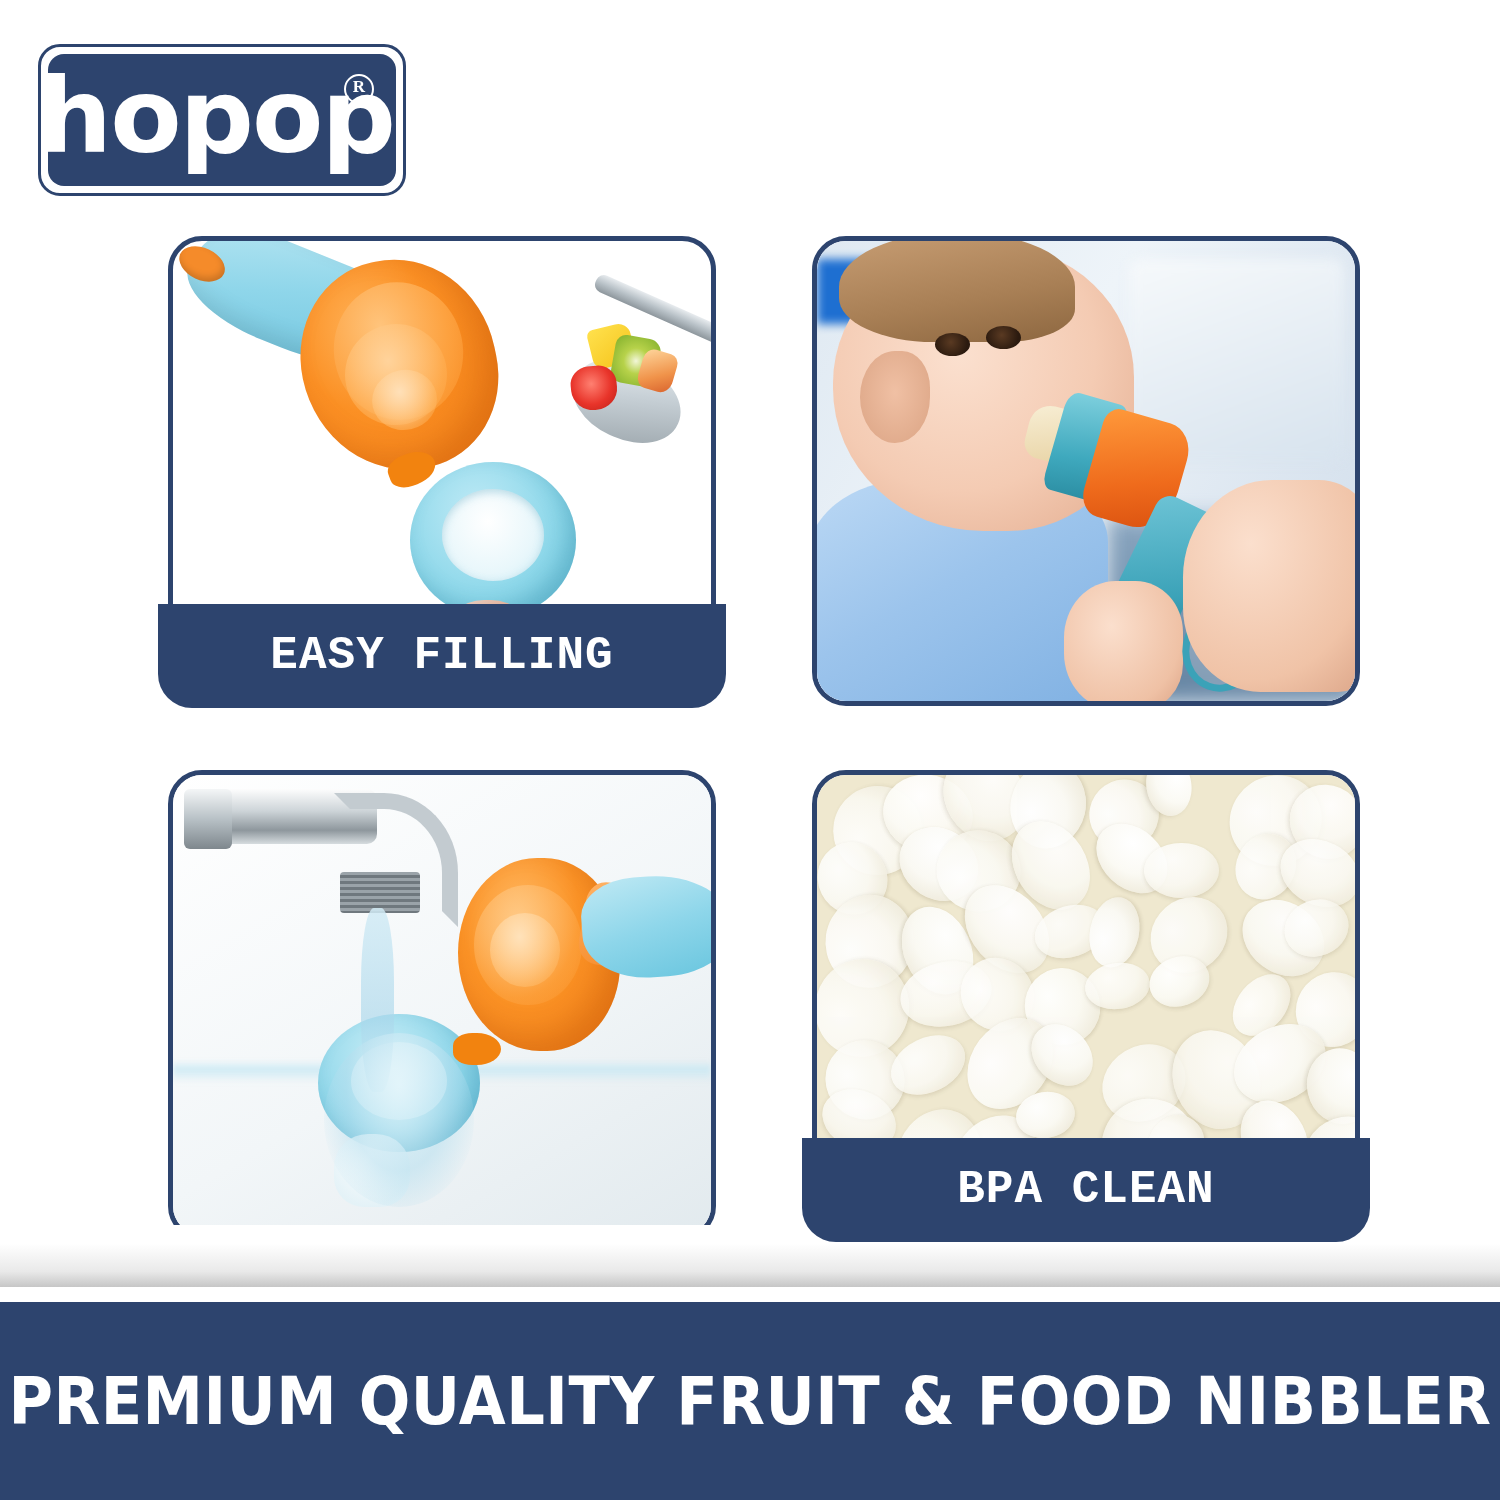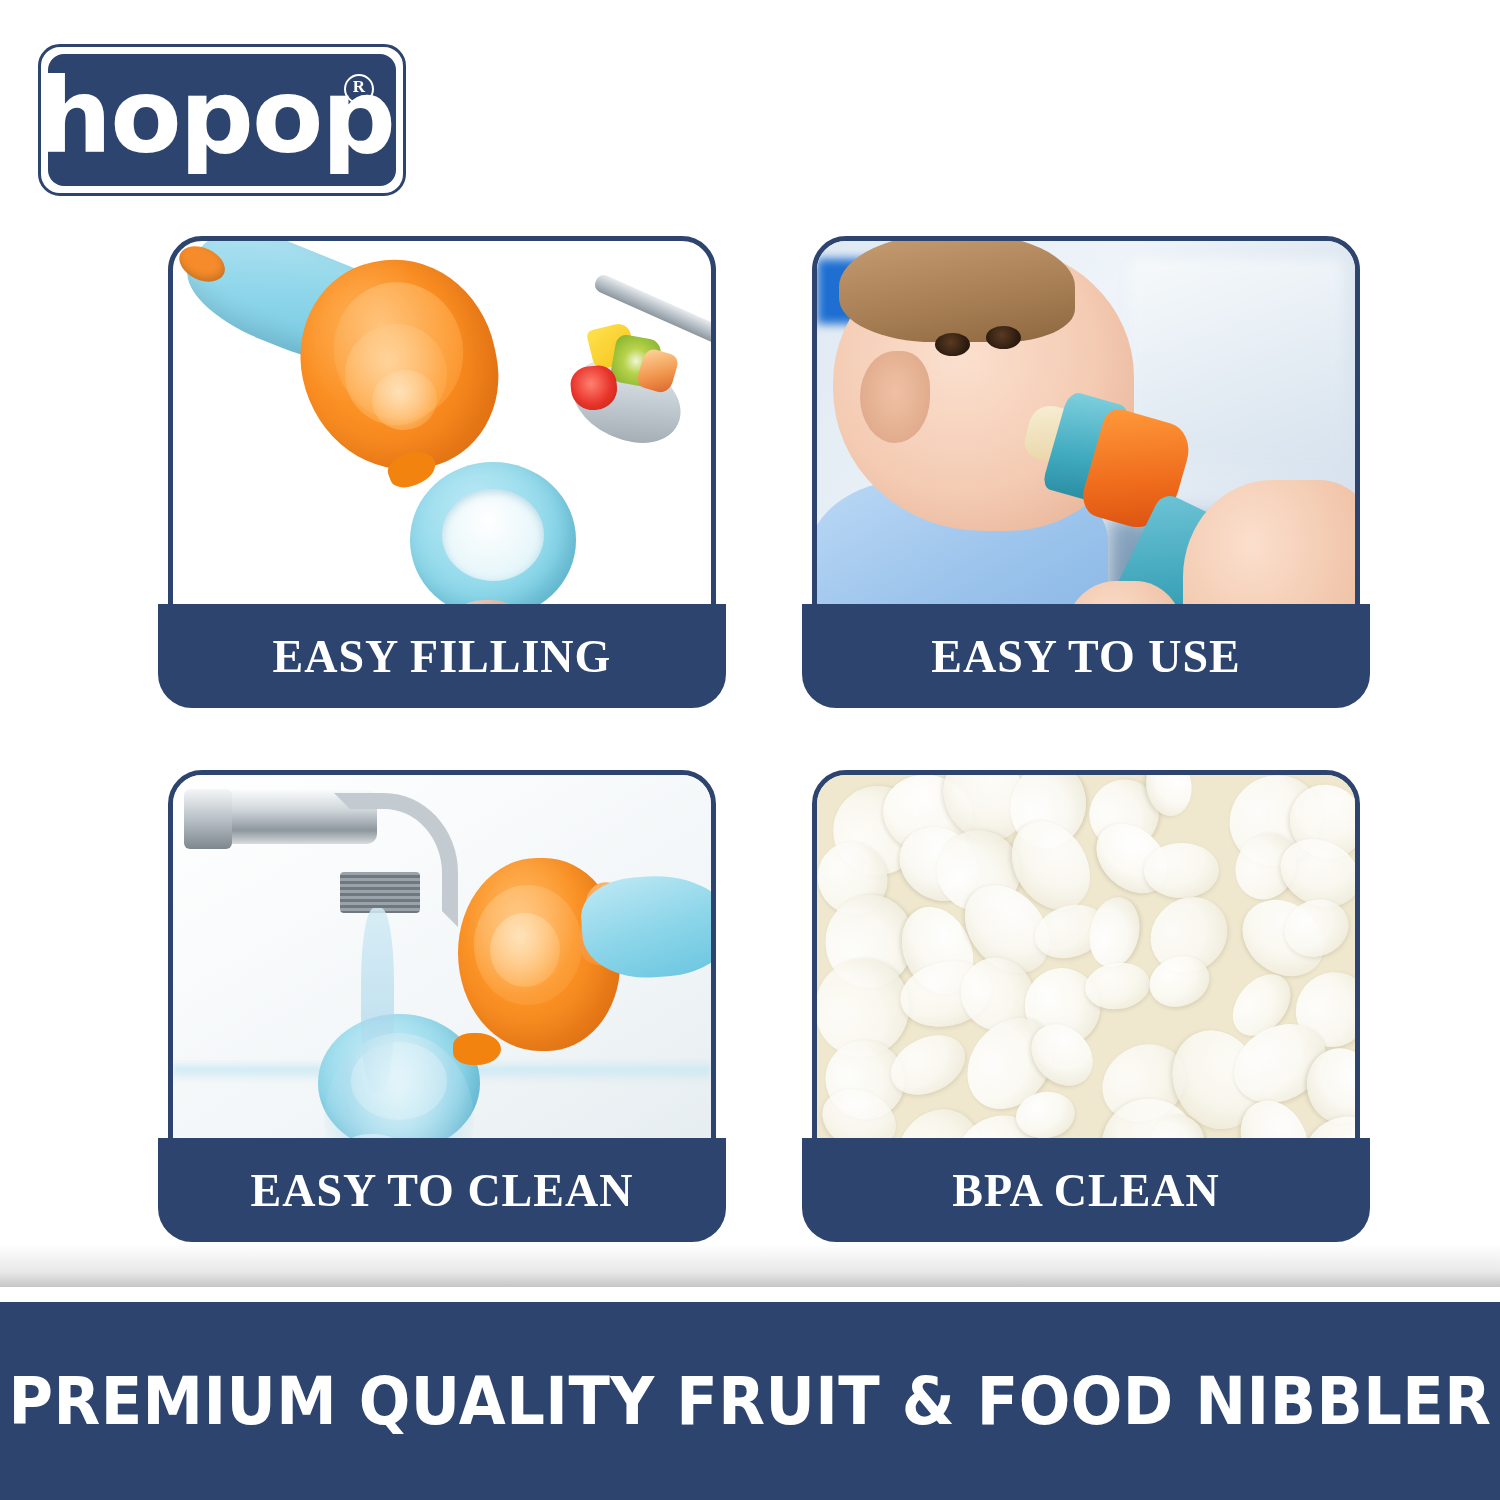--- a/index.html
+++ b/index.html
@@ -103,21 +103,21 @@
     display: flex;
     align-items: center;
     justify-content: center;
     z-index: 5;
   }
   .card-caption span {
     color: #ffffff;
     font-size: 46px;
     font-weight: 700;
     letter-spacing: 1px;
-    font-family: Liberation Serif, serif;
+    font-family: Liberation Mono, monospace;
     white-space: nowrap;
   }
 
   
   .scene { position: absolute; inset: 0; }
   .s1-handle {
     position: absolute;
     left: 2%; top: 2%;
     width: 43%; height: 22%;
     background: linear-gradient(160deg, #b8e6f2 0%, #8fd6ea 45%, #6ec4de 100%);
@@ -577,23 +577,20 @@
         <div class="s2-eye-2"></div>
         <div class="s2-food"></div>
         <div class="s2-toy-teal"></div>
         <div class="s2-toy-orange"></div>
         <div class="s2-toy-stem"></div>
         <div class="s2-hand-baby"></div>
         <div class="s2-toy-ring"></div>
         <div class="s2-hand-adult"></div>
       </div>
     </div>
-    <div class="card-caption">
-      <span>EASY TO USE</span>
-    </div>
   </div>
 
   <div class="card">
     <div class="card-photo">
       <div class="scene">
         <div class="s3-bg"></div>
         <div class="s3-faucet-arm"></div>
         <div class="s3-faucet-bend"></div>
         <div class="s3-faucet-nut"></div>
         <div class="s3-aerator"></div>
@@ -603,23 +600,20 @@
         <div class="s3-nipple"></div>
         <div class="s3-stream"></div>
         <div class="s3-splash"></div>
         <div class="s3-hinge"></div>
         <div class="s3-cap"></div>
         <div class="s3-cap-r1"></div>
         <div class="s3-cap-r2"></div>
         <div class="s3-neck"></div>
         <div class="s3-handle"></div>
       </div>
-    </div>
-    <div class="card-caption">
-      <span>EASY TO CLEAN</span>
     </div>
   </div>
 
   <div class="card">
     <div class="card-photo">
       <div class="scene">
         <div class="s4-bg"></div>
         <div id="pellet-field">
             <div class="pellet" style="width: 16.5837%; height: 19.2954%; left: 2.96643%; top: 2.35336%; transform: rotate(-79.7023deg); opacity: 0.85;"></div>
             <div class="pellet" style="width: 16.6642%; height: 16.8628%; left: 12.187%; top: -0.0910854%; transform: rotate(13.5715deg); opacity: 0.96;"></div>

